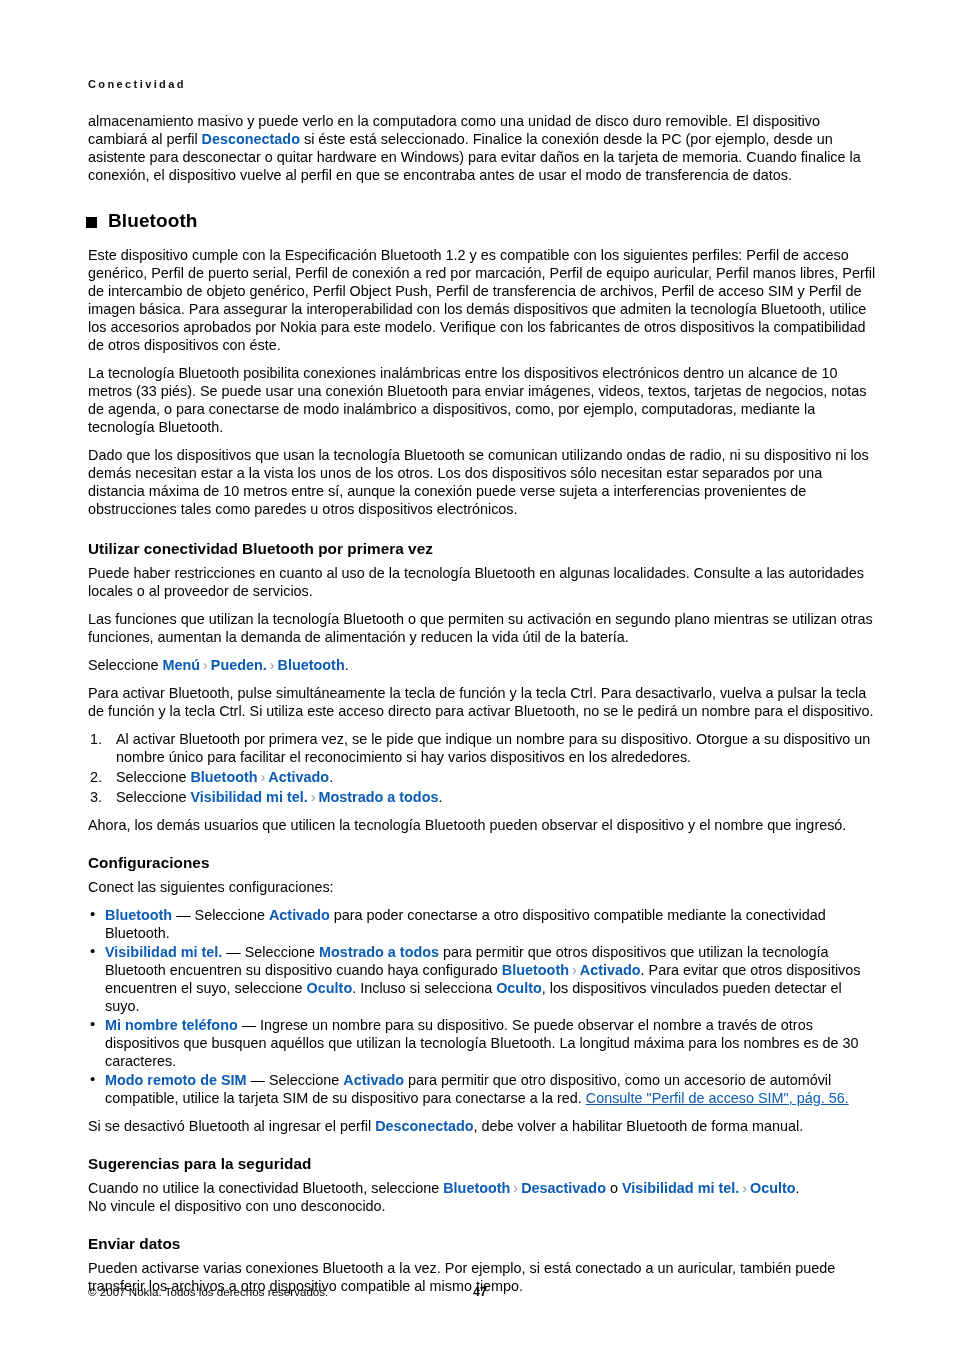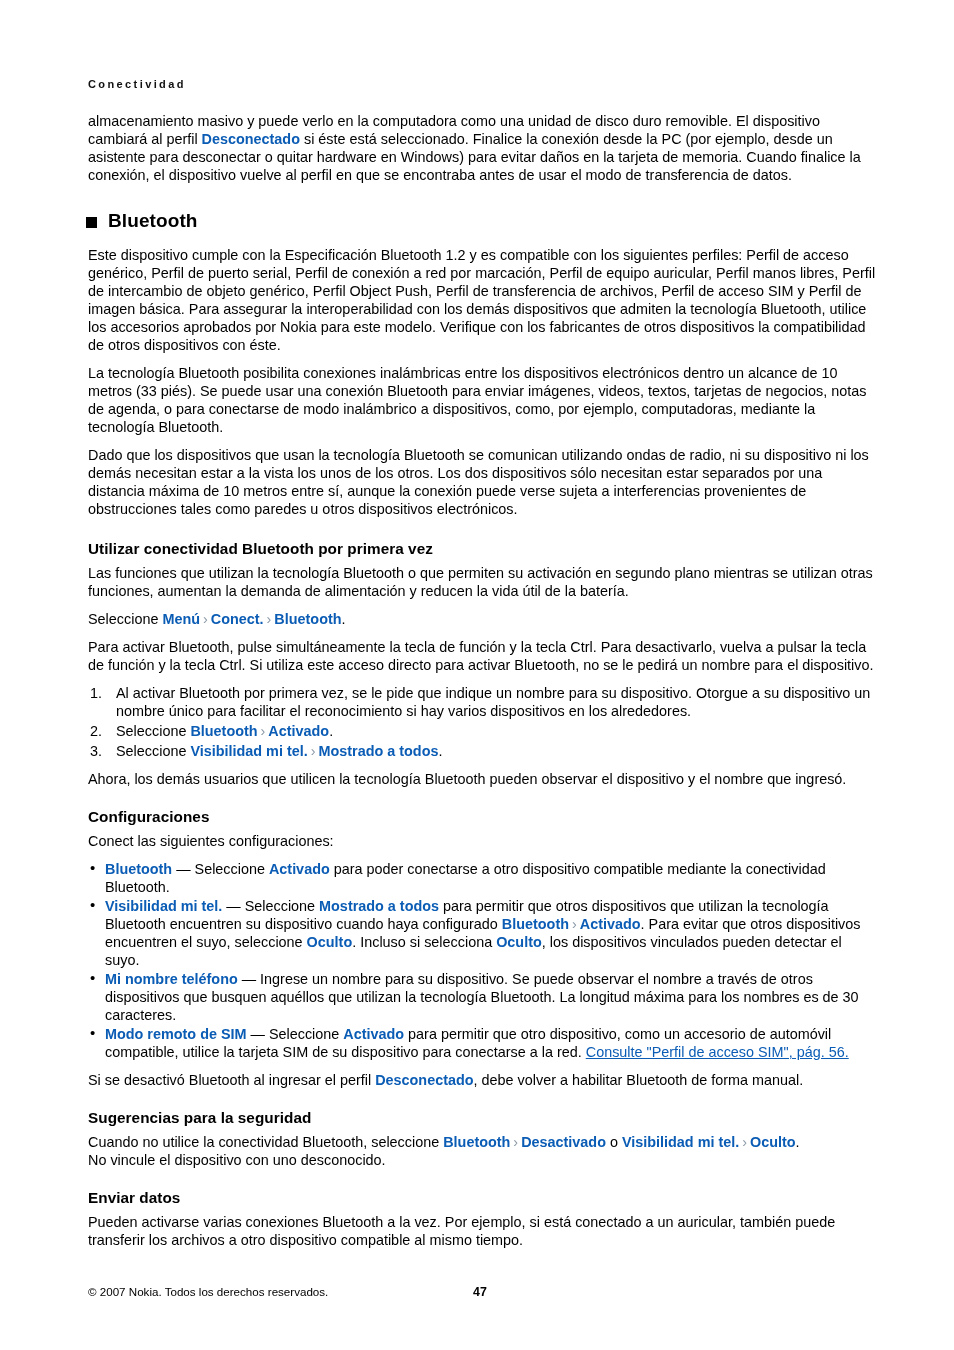--- a/index.html
+++ b/index.html
@@ -138,23 +138,24 @@
   <div class="h1">
     <span class="sq"></span>
     <span>Bluetooth</span>
   </div>
 
   <p>Este dispositivo cumple con la Especificación Bluetooth 1.2 y es compatible con los siguientes perfiles: Perfil de acceso genérico, Perfil de puerto serial, Perfil de conexión a red por marcación, Perfil de equipo auricular, Perfil manos libres, Perfil de intercambio de objeto genérico, Perfil Object Push, Perfil de transferencia de archivos, Perfil de acceso SIM y Perfil de imagen básica. Para assegurar la interoperabilidad con los demás dispositivos que admiten la tecnología Bluetooth, utilice los accesorios aprobados por Nokia para este modelo. Verifique con los fabricantes de otros dispositivos la compatibilidad de otros dispositivos con éste.</p>
   <p>La tecnología Bluetooth posibilita conexiones inalámbricas entre los dispositivos electrónicos dentro un alcance de 10 metros (33 piés). Se puede usar una conexión Bluetooth para enviar imágenes, videos, textos, tarjetas de negocios, notas de agenda, o para conectarse de modo inalámbrico a dispositivos, como, por ejemplo, computadoras, mediante la tecnología Bluetooth.</p>
   <p>Dado que los dispositivos que usan la tecnología Bluetooth se comunican utilizando ondas de radio, ni su dispositivo ni los demás necesitan estar a la vista los unos de los otros. Los dos dispositivos sólo necesitan estar separados por una distancia máxima de 10 metros entre sí, aunque la conexión puede verse sujeta a interferencias provenientes de obstrucciones tales como paredes u otros dispositivos electrónicos.</p>
 
   <div class="h2 first">Utilizar conectividad Bluetooth por primera vez</div>
+  <p>Puede haber restricciones en cuanto al uso de la tecnología Bluetooth en algunas localidades. Consulte a las autoridades locales o al proveedor de servicios.</p>
   <p>Las funciones que utilizan la tecnología Bluetooth o que permiten su activación en segundo plano mientras se utilizan otras funciones, aumentan la demanda de alimentación y reducen la vida útil de la batería.</p>
 
-  <p><span>Seleccione </span><span class="lnk">Menú</span><span class="sep">›</span><span class="lnk">Conect.</span><span class="sep">›</span><span class="lnk">Bluetooth</span>.</p>
+  <p><span>Seleccione </span><span class="lnk">Menú</span><span class="sep">›</span><span class="lnk">Pueden.</span><span class="sep">›</span><span class="lnk">Bluetooth</span>.</p>
 
   <p>Para activar Bluetooth, pulse simultáneamente la tecla de función y la tecla Ctrl. Para desactivarlo, vuelva a pulsar la tecla de función y la tecla Ctrl. Si utiliza este acceso directo para activar Bluetooth, no se le pedirá un nombre para el dispositivo.</p>
 
   <ol class="num">
     <li><span class="nm">1.</span><span>Al activar Bluetooth por primera vez, se le pide que indique un nombre para su dispositivo. Otorgue a su dispositivo un nombre único para facilitar el reconocimiento si hay varios dispositivos en los alrededores.</span></li>
     <li><span class="nm">2.</span><span>Seleccione </span><span class="lnk">Bluetooth</span><span class="sep">›</span><span class="lnk">Activado</span><span>.</span></li>
     <li><span class="nm">3.</span><span>Seleccione </span><span class="lnk">Visibilidad mi tel.</span><span class="sep">›</span><span class="lnk">Mostrado a todos</span><span>.</span></li>
   </ol>
 
   <p>Ahora, los demás usuarios que utilicen la tecnología Bluetooth pueden observar el dispositivo y el nombre que ingresó.</p>

